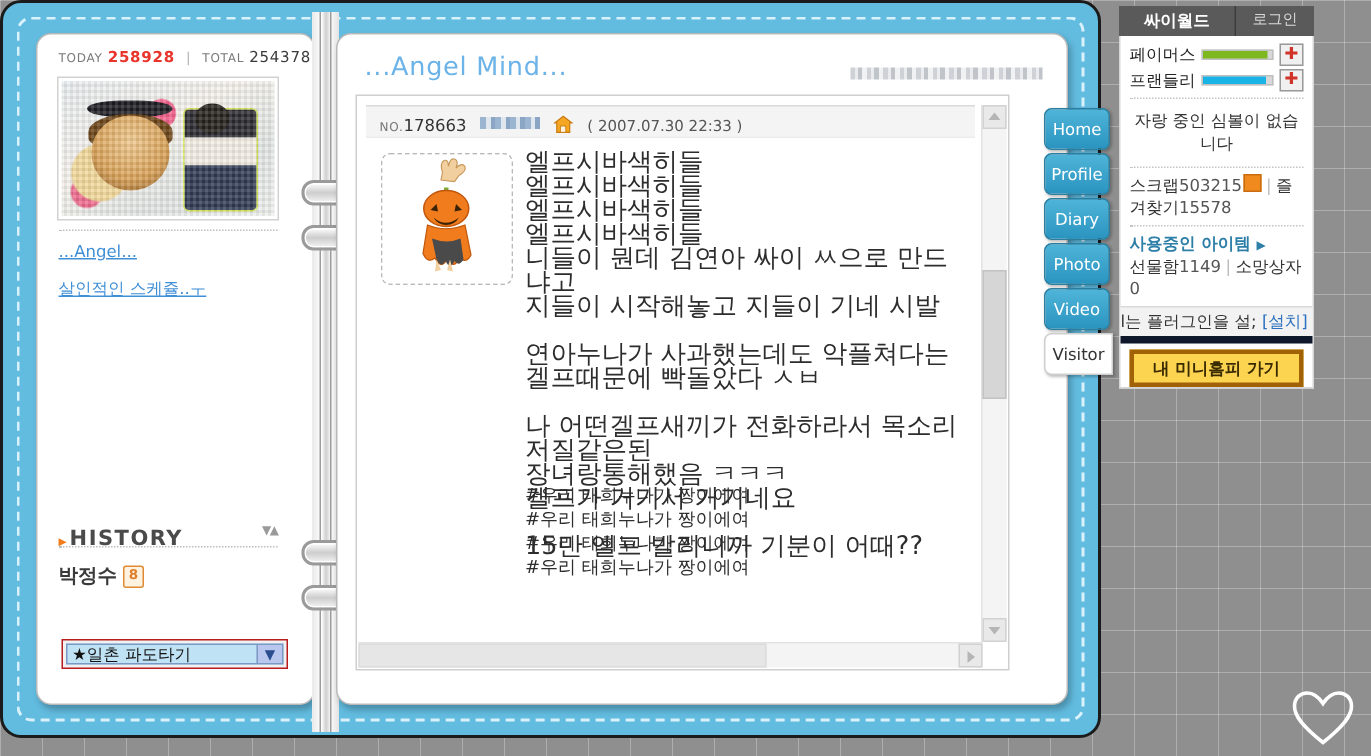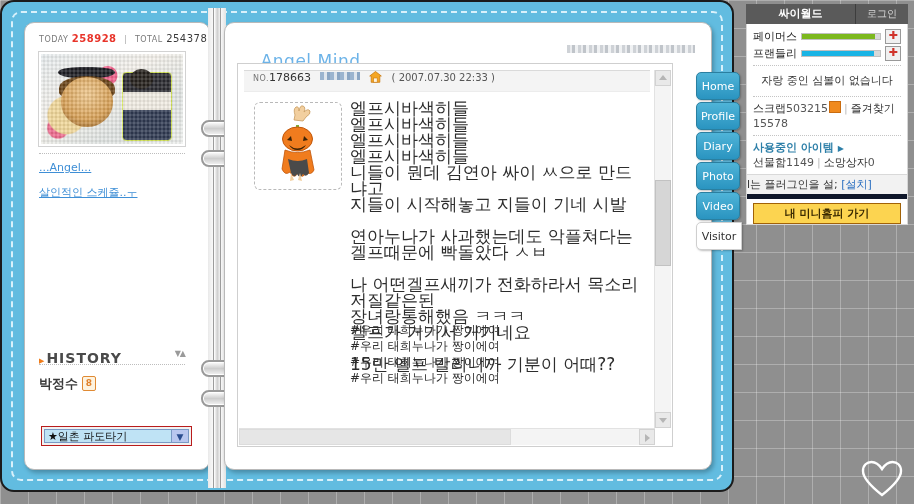--- a/index.html
+++ b/index.html
@@ -97,28 +97,28 @@
     border-radius:6px 6px 0 0;font-size:10px;text-align:center;line-height:18px;box-sizing:border-box;}
   .mtab.on{left:0;width:50px;background:#f2f2f2;color:#333;font-weight:bold;}
   .mtab.off{left:52px;width:40px;background:#ffffff;color:#555;}
   #selwrap{position:absolute;left:16px;top:403px;width:151px;height:20px;
     border:1px solid #b91c1c;background:#f1f1f1;box-sizing:border-box;padding:2px;}
   #sel{width:100%;height:100%;box-sizing:border-box;border:1px solid #7a99c4;background:#bfe3f5;
     font-size:11px;color:#111;padding-left:3px;line-height:14px;position:relative;}
   #sel .arrow{position:absolute;right:0;top:0;width:16px;height:100%;background:#b9c7ef;
     border-left:1px solid #7a99c4;text-align:center;color:#2b4d8f;font-size:9px;line-height:14px;}
   
-  #mind-title{position:absolute;left:18px;top:28px;font-size:17px;color:#6cb3e8;letter-spacing:.5px;}
+  #mind-title{position:absolute;left:18px;top:12px;font-size:17px;color:#6cb3e8;letter-spacing:.5px;}
   #url-blur{position:absolute;right:16px;top:22px;width:128px;height:8px;
     background:repeating-linear-gradient(to right,#c9cdd2 0 3px,#e7e9ec 3px 5px,#b9bec4 5px 8px,#eef0f2 8px 11px);
     opacity:.9;}
   #content-box{position:absolute;left:12px;top:40px;width:436px;height:384px;
     border:1px solid #cfcfcf;background:#fff;box-sizing:border-box;}
   #post-head{position:absolute;left:6px;top:6px;right:22px;height:22px;background:#f4f4f4;
-    border-top:1px solid #dadada;border-bottom:1px solid #ececec;font-size:10px;color:#555;line-height:13px;padding-left:9px;box-sizing:border-box;}
+    border-top:1px solid #dadada;border-bottom:1px solid #ececec;font-size:10px;color:#555;line-height:26px;padding-left:9px;box-sizing:border-box;}
   #post-head .nolab{font-size:8px;color:#777;letter-spacing:.5px;}
   #post-head .nonum{color:#333;font-size:11px;}
   #nick-blur{display:inline-block;width:40px;height:8px;vertical-align:1px;margin:0 6px;
     background:repeating-linear-gradient(to right,#9bb4cf 0 4px,#dfe6ee 4px 7px,#8ba6c4 7px 10px);}
   #house-icon{display:inline-block;width:13px;height:12px;vertical-align:-2px;margin-right:6px;}
   #emoticon{position:absolute;left:16px;top:38px;width:86px;height:86px;
     border:1px dashed #b9b9b9;border-radius:6px;background:#fff;}
   #post-text{position:absolute;left:112px;top:36px;right:32px;font-size:17px;color:#2d2d2d;line-height:16px;white-space:pre-wrap;}
   #post-text2{position:absolute;left:112px;top:258px;right:24px;font-size:12px;color:#2d2d2d;line-height:16px;white-space:pre-wrap;}
   
@@ -132,21 +132,21 @@
   .tri-rt{width:0;height:0;border-top:4px solid transparent;border-bottom:4px solid transparent;border-left:5px solid #b5b5b5;margin:4px auto;}
   
   #nav{position:absolute;left:694px;top:70px;width:46px;}
   .nav-item{position:relative;width:44px;height:28px;margin-bottom:2px;
     border:1px solid #2a7fa0;border-radius:5px;
     background:linear-gradient(to bottom,#4fb4d8,#2a94c0);
     color:#fff;font-size:11px;text-align:center;line-height:28px;box-sizing:border-box;
     box-shadow:1px 1px 2px rgba(0,0,0,.25);}
   .nav-item.active{background:#ffffff;border:1px solid #cfcfcf;color:#333;border-radius:5px 0 0 5px;width:46px;}
   
-  #cypanel{position:absolute;left:746px;top:4px;width:162px;}
+  #cypanel{position:absolute;left:746px;top:4px;width:130px;}
   #cyhead{height:20px;display:flex;background:#4a4a4a;}
   #cy-logo{flex:1;background:#5a5a5a;color:#fff;font-size:11px;font-weight:bold;text-align:center;line-height:20px;border-right:1px solid #3d3d3d;}
   #cy-login{width:52px;background:#5a5a5a;color:#d9d9d9;font-size:10px;text-align:center;line-height:20px;}
   #cybody{background:#fff;border:1px solid #d6d6d6;border-top:none;padding:5px 6px 0 6px;box-sizing:border-box;}
   .statrow{display:flex;align-items:center;margin-bottom:2px;}
   .statlab{width:48px;font-size:11px;color:#222;}
   .bar{flex:1;height:7px;background:#d8d8d8;border:1px solid #c0c0c0;margin-right:4px;position:relative;box-sizing:border-box;}
   .bar i{display:block;height:100%;}
   .statbtn{width:14px;height:13px;border:1px solid #999;background:#f0f0f0;text-align:center;line-height:11px;font-size:11px;font-weight:bold;color:#d0332a;}
   .statbtn.minus{color:#333;}
@@ -154,21 +154,21 @@
   #nosymbol{font-size:11px;color:#333;text-align:center;padding:3px 0 4px;}
   .linkrow{font-size:11px;color:#333;line-height:15px;}
   .linkrow .num{color:#555;}
   .vsep{color:#bbb;margin:0 3px;}
   .scrapicon{display:inline-block;width:10px;height:10px;background:#f08a1e;border:1px solid #c96c10;vertical-align:-1px;margin-left:1px;}
   #useitem{font-size:11px;color:#2d7fa8;font-weight:bold;}
   #useitem .caret{color:#2d7fa8;font-size:8px;}
   #plugin{background:#f2f2f2;border-top:1px solid #d9d9d9;border-bottom:5px solid #0f172a;
     font-size:11px;color:#333;padding:2px 0 2px 0;margin:4px -6px 0 -6px;white-space:nowrap;overflow:hidden;}
   #plugin .inst{color:#2a6fc0;}
-  #gohome{margin-top:4px;height:19px;background:#fcd450;border:1px solid #a16207;
+  #gohome{margin-top:4px;height:19px;background:#fcd450;border:3px solid #a16207;
     color:#3a2a00;font-size:11px;font-weight:bold;text-align:center;line-height:19px;}
   #heart{position:absolute;right:10px;bottom:6px;width:44px;height:40px;}
 </style>
 </head>
 <body>
 
 <div id="bg-grid"></div>
 
 <div id="book">
 

